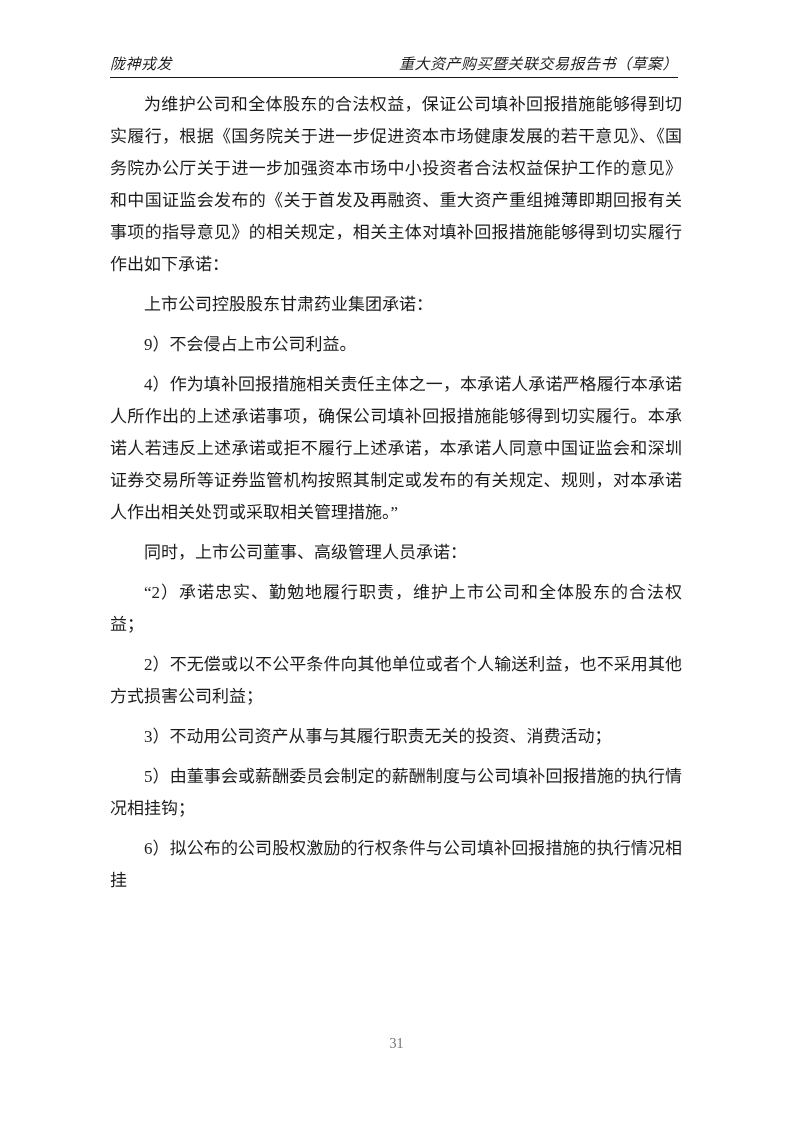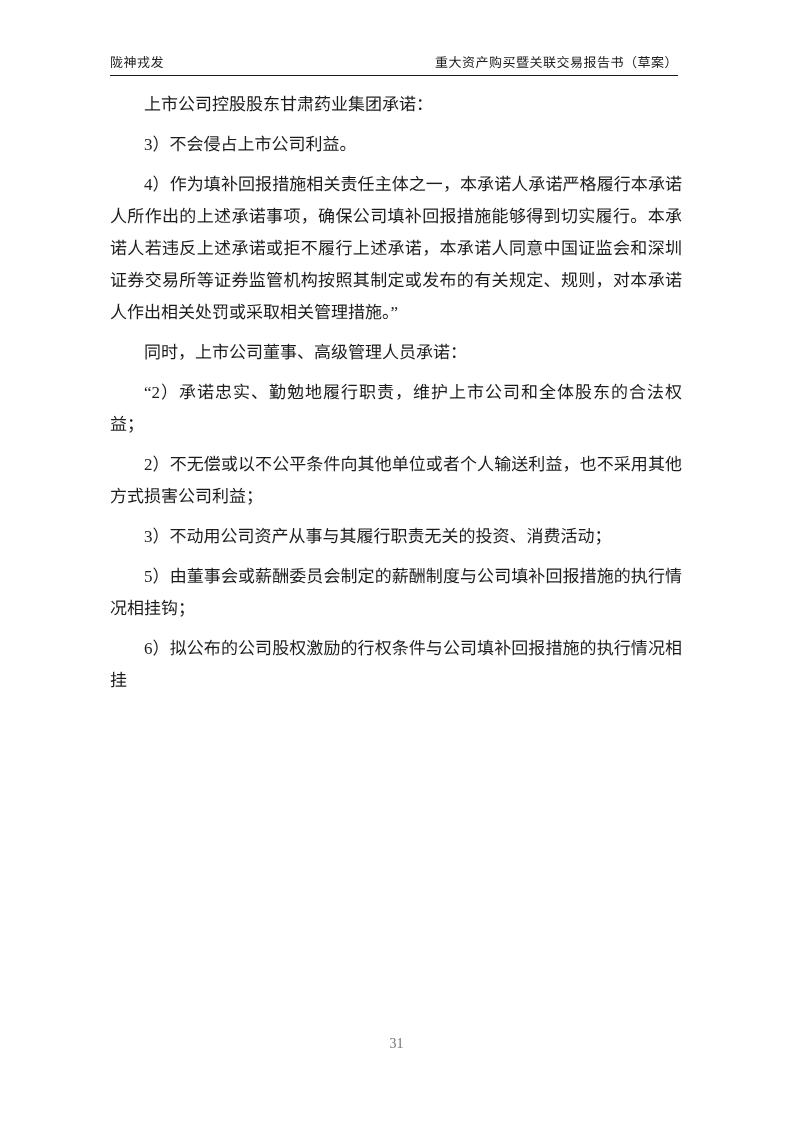--- a/index.html
+++ b/index.html
@@ -18,24 +18,25 @@
     overflow: hidden;
   }
   .page-header {
     position: absolute;
     top: 52px;
     left: 110px;
     width: 568px;
     display: flex;
     justify-content: space-between;
     align-items: flex-end;
-    font-size: 13px;
+    font-size: 15px;
     letter-spacing: 0.5px;
     border-bottom: 1.5px solid #1a1a1a;
     padding-bottom: 4px;
+    font-style: italic;
   }
   .page-header .left-title {
     white-space: nowrap;
   }
   .page-header .right-title {
     white-space: nowrap;
   }
   .document-body {
     position: absolute;
     top: 89px;
@@ -64,22 +65,23 @@
 <body>
 
 <div class="page">
 
   <div class="page-header">
     <span class="left-title">陇神戎发</span>
     <span class="right-title">重大资产购买暨关联交易报告书（草案）</span>
   </div>
 
   <div class="document-body">
+    <p>为维护公司和全体股东的合法权益，保证公司填补回报措施能够得到切实履行，根据《国务院关于进一步促进资本市场健康发展的若干意见》、《国务院办公厅关于进一步加强资本市场中小投资者合法权益保护工作的意见》和中国证监会发布的《关于首发及再融资、重大资产重组摊薄即期回报有关事项的指导意见》的相关规定，相关主体对填补回报措施能够得到切实履行作出如下承诺：</p>
     <p>上市公司控股股东甘肃药业集团承诺：</p>
-    <p>3）不会侵占上市公司利益。</p>
+    <p>9）不会侵占上市公司利益。</p>
     <p>4）作为填补回报措施相关责任主体之一，本承诺人承诺严格履行本承诺人所作出的上述承诺事项，确保公司填补回报措施能够得到切实履行。本承诺人若违反上述承诺或拒不履行上述承诺，本承诺人同意中国证监会和深圳证券交易所等证券监管机构按照其制定或发布的有关规定、规则，对本承诺人作出相关处罚或采取相关管理措施。”</p>
     <p>同时，上市公司董事、高级管理人员承诺：</p>
     <p>“2）承诺忠实、勤勉地履行职责，维护上市公司和全体股东的合法权益；</p>
     <p>2）不无偿或以不公平条件向其他单位或者个人输送利益，也不采用其他方式损害公司利益；</p>
     <p>3）不动用公司资产从事与其履行职责无关的投资、消费活动；</p>
     <p>5）由董事会或薪酬委员会制定的薪酬制度与公司填补回报措施的执行情况相挂钩；</p>
     <p>6）拟公布的公司股权激励的行权条件与公司填补回报措施的执行情况相挂</p>
   </div>
 
   <div class="page-footer">

